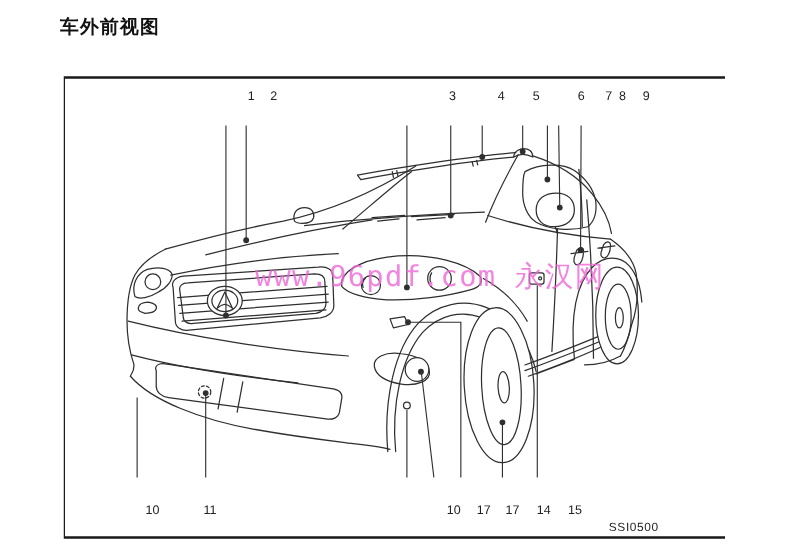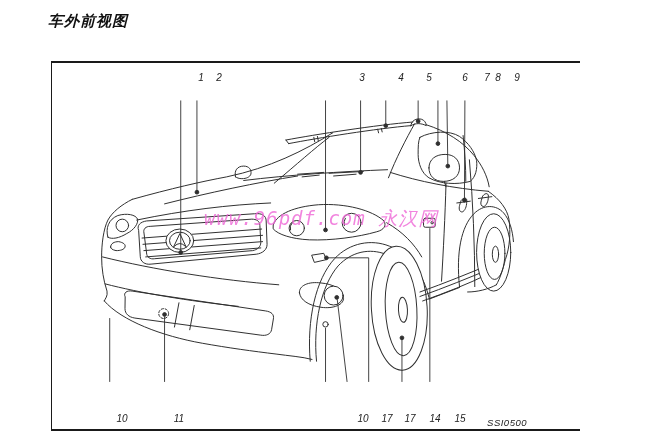--- a/index.html
+++ b/index.html
@@ -1,28 +1,28 @@
 <!DOCTYPE html>
 <html style="--line: #2f2f2f; --wm: #ee66d6;"><head>
 <meta charset="utf-8">
 <style>
   html,body{margin:0;padding:0;background:#fff;}
   .page{position:relative;width:580px;height:441px;background:#fff;overflow:hidden;
-        font-family:"Liberation Sans",sans-serif;font-style:italic;}
+        font-family:"Liberation Sans",sans-serif;}
   .title{position:absolute;left:48px;top:12px;font-size:15px;font-weight:bold;color:#111;
          letter-spacing:1px;}
   .figure-box{position:absolute;left:51px;top:61px;width:586px;height:370px;
               border:solid #1a1a1a;border-width:2px 2px 2px 1px;box-sizing:border-box;background:#fff;}
   .diagram{position:absolute;left:0;top:0;width:100%;height:100%;color:var(--line,#2f2f2f);}
   .callout{position:absolute;width:18px;margin-left:-9px;text-align:center;
            font-size:10px;color:#222;line-height:10px;}
   .callout.top{top:73px;}
-  .callout.bottom{top:404px;margin-top:10px;}
+  .callout.bottom{top:404px;}
   .watermark{position:absolute;left:204px;top:206px;font-family:"DejaVu Sans Mono",monospace;
-             font-size:19px;letter-spacing:1px;color:var(--wm,#ee66d6);opacity:.8;white-space:nowrap;text-align:right;}
+             font-size:23px;letter-spacing:1px;color:var(--wm,#ee66d6);opacity:.8;white-space:nowrap;text-align:right;}
   .figure-code{position:absolute;right:53px;top:417px;font-size:9.5px;color:#222;letter-spacing:.5px;}
 </style>
 </head>
 <body>
 
 <div class="page">
   <div class="title">车外前视图</div>
 
   <div class="figure-box"></div>
 
@@ -140,21 +140,21 @@
   <span class="callout top" style="left:201px">1</span>
   <span class="callout top" style="left:219px">2</span>
   <span class="callout top" style="left:362px">3</span>
   <span class="callout top" style="left:401px">4</span>
   <span class="callout top" style="left:429px">5</span>
   <span class="callout top" style="left:465px">6</span>
   <span class="callout top" style="left:487px">7</span>
   <span class="callout top" style="left:498px">8</span>
   <span class="callout top" style="left:517px">9</span>
   <span class="callout bottom" style="left:122px">10</span>
-  <span class="callout bottom" style="left:179px">11</span>
+  <span class="callout bottom" style="left:168px">11</span>
   <span class="callout bottom" style="left:363px">10</span>
   <span class="callout bottom" style="left:387px">17</span>
   <span class="callout bottom" style="left:410px">17</span>
   <span class="callout bottom" style="left:435px">14</span>
   <span class="callout bottom" style="left:460px">15</span>
 
   <span class="watermark">www.96pdf.com 永汉网</span>
   <span class="figure-code">SSI0500</span>
 </div>
 

